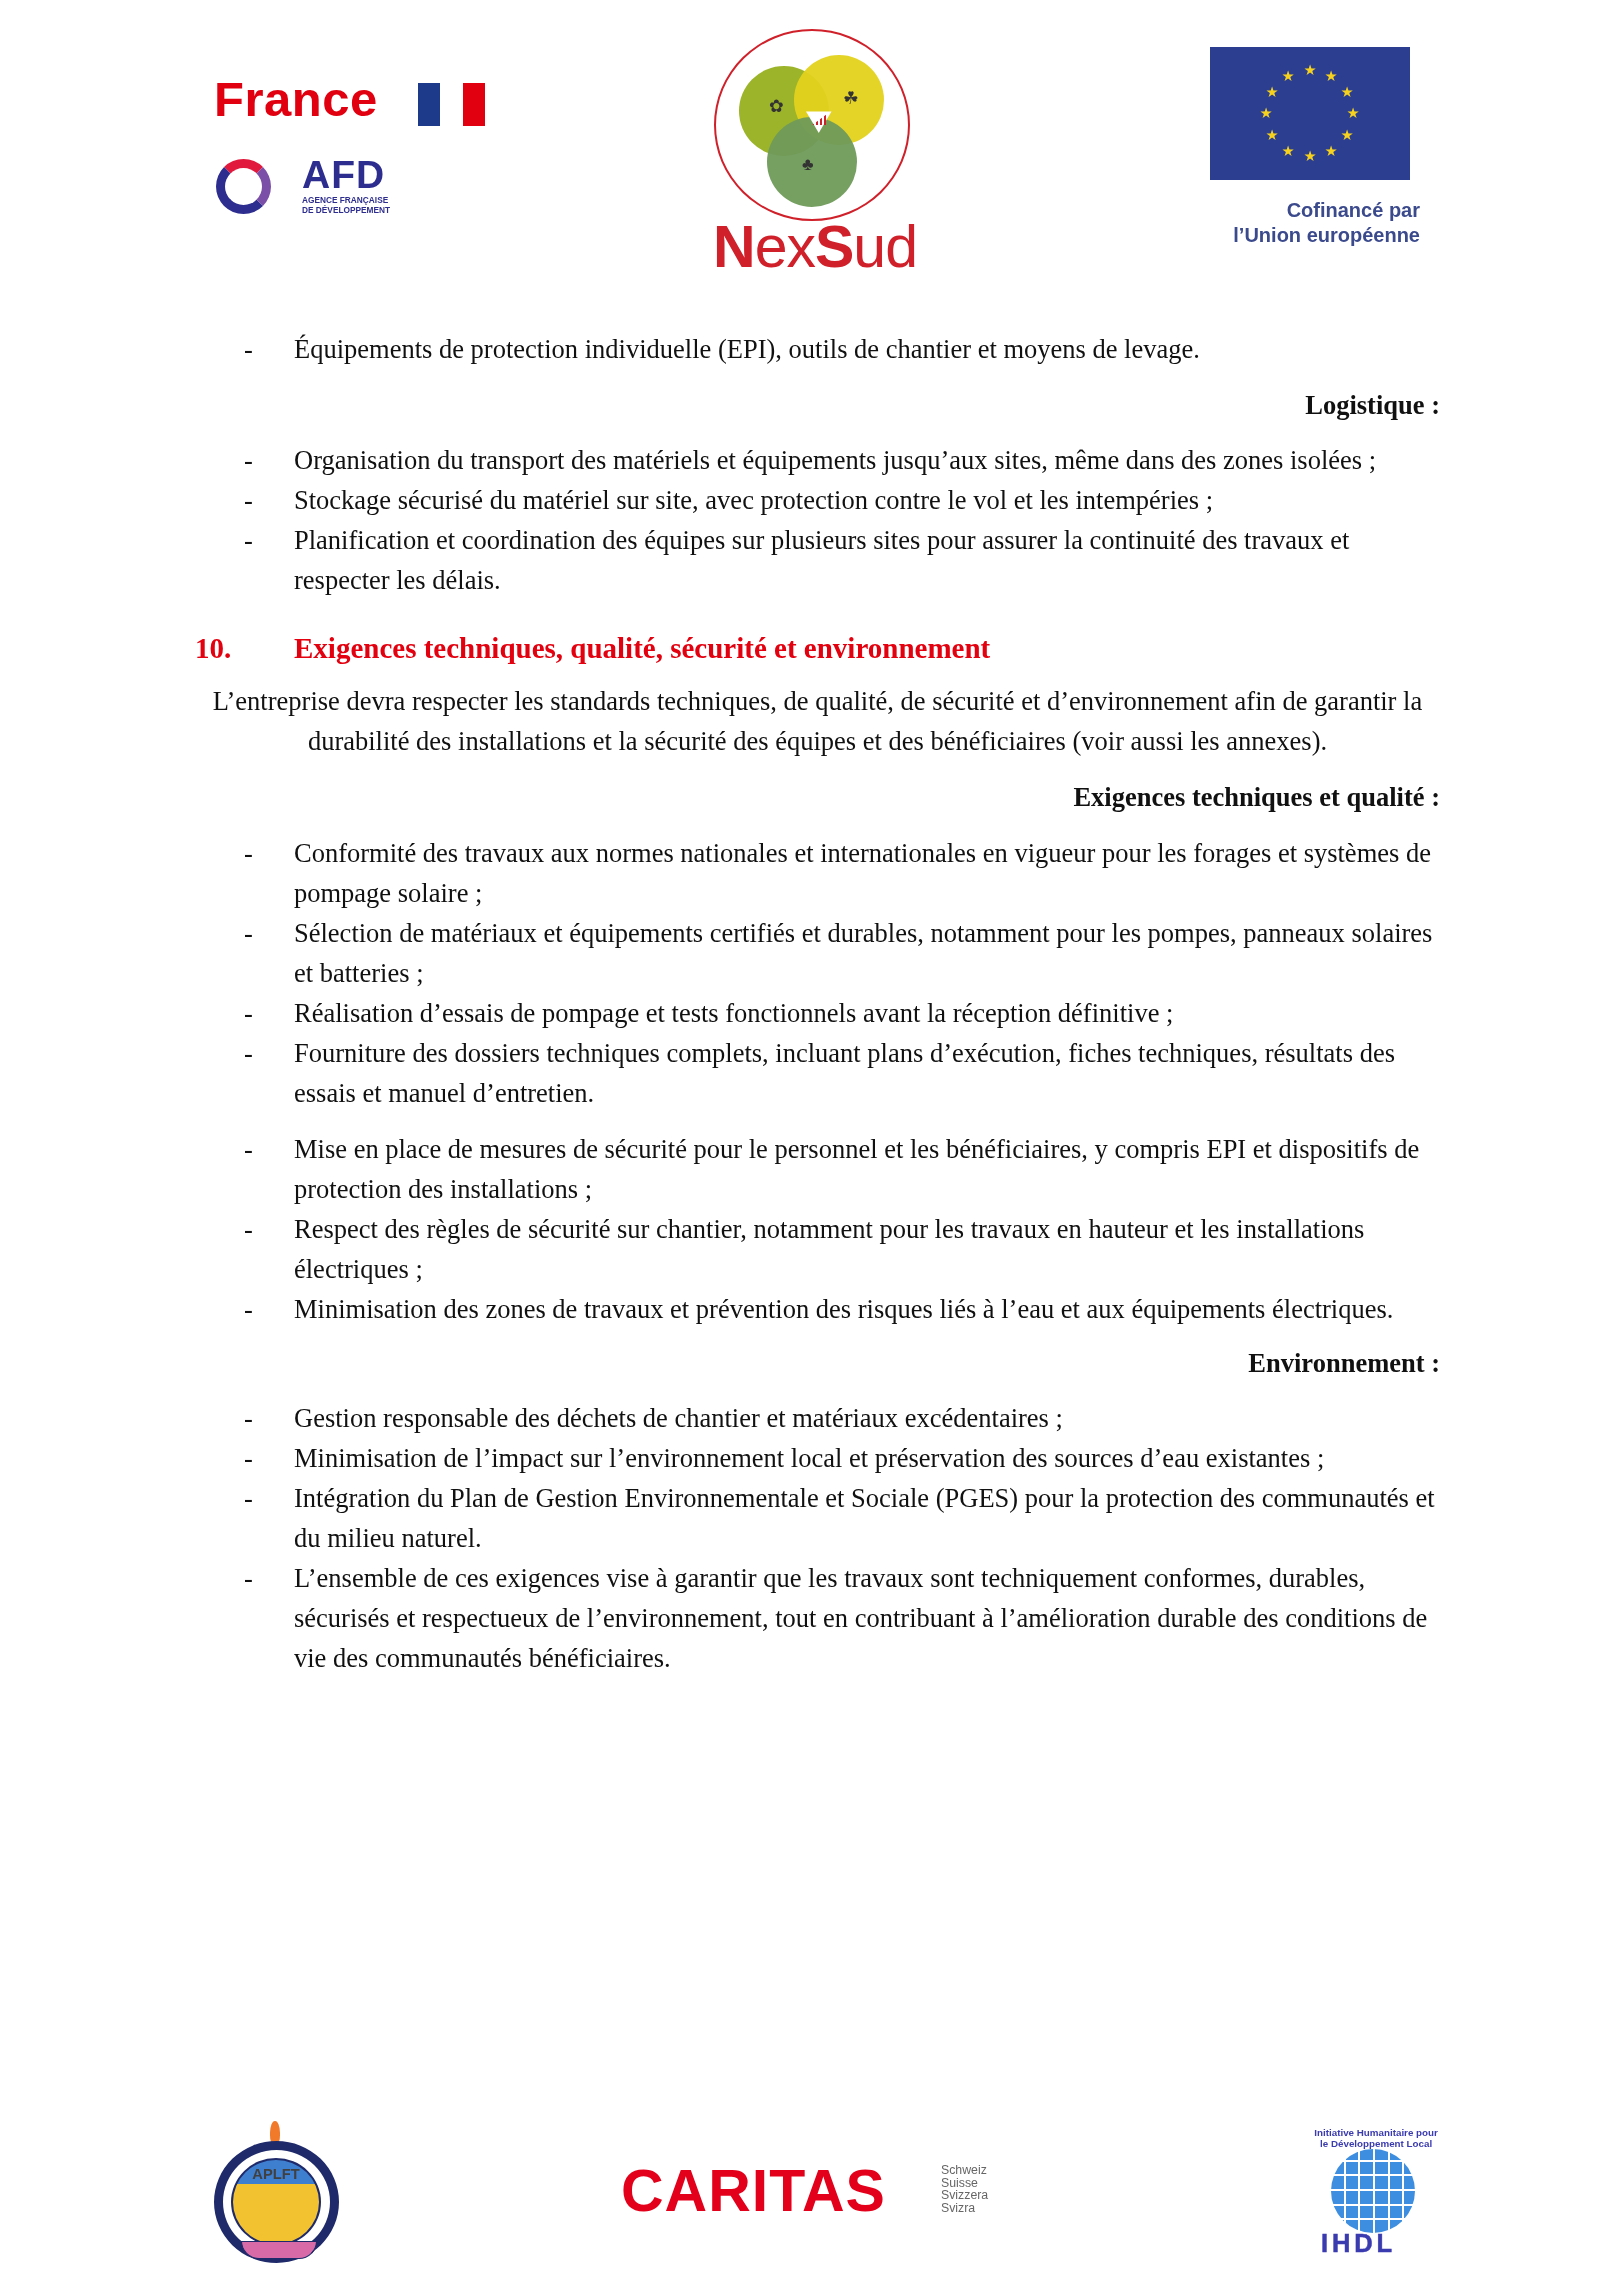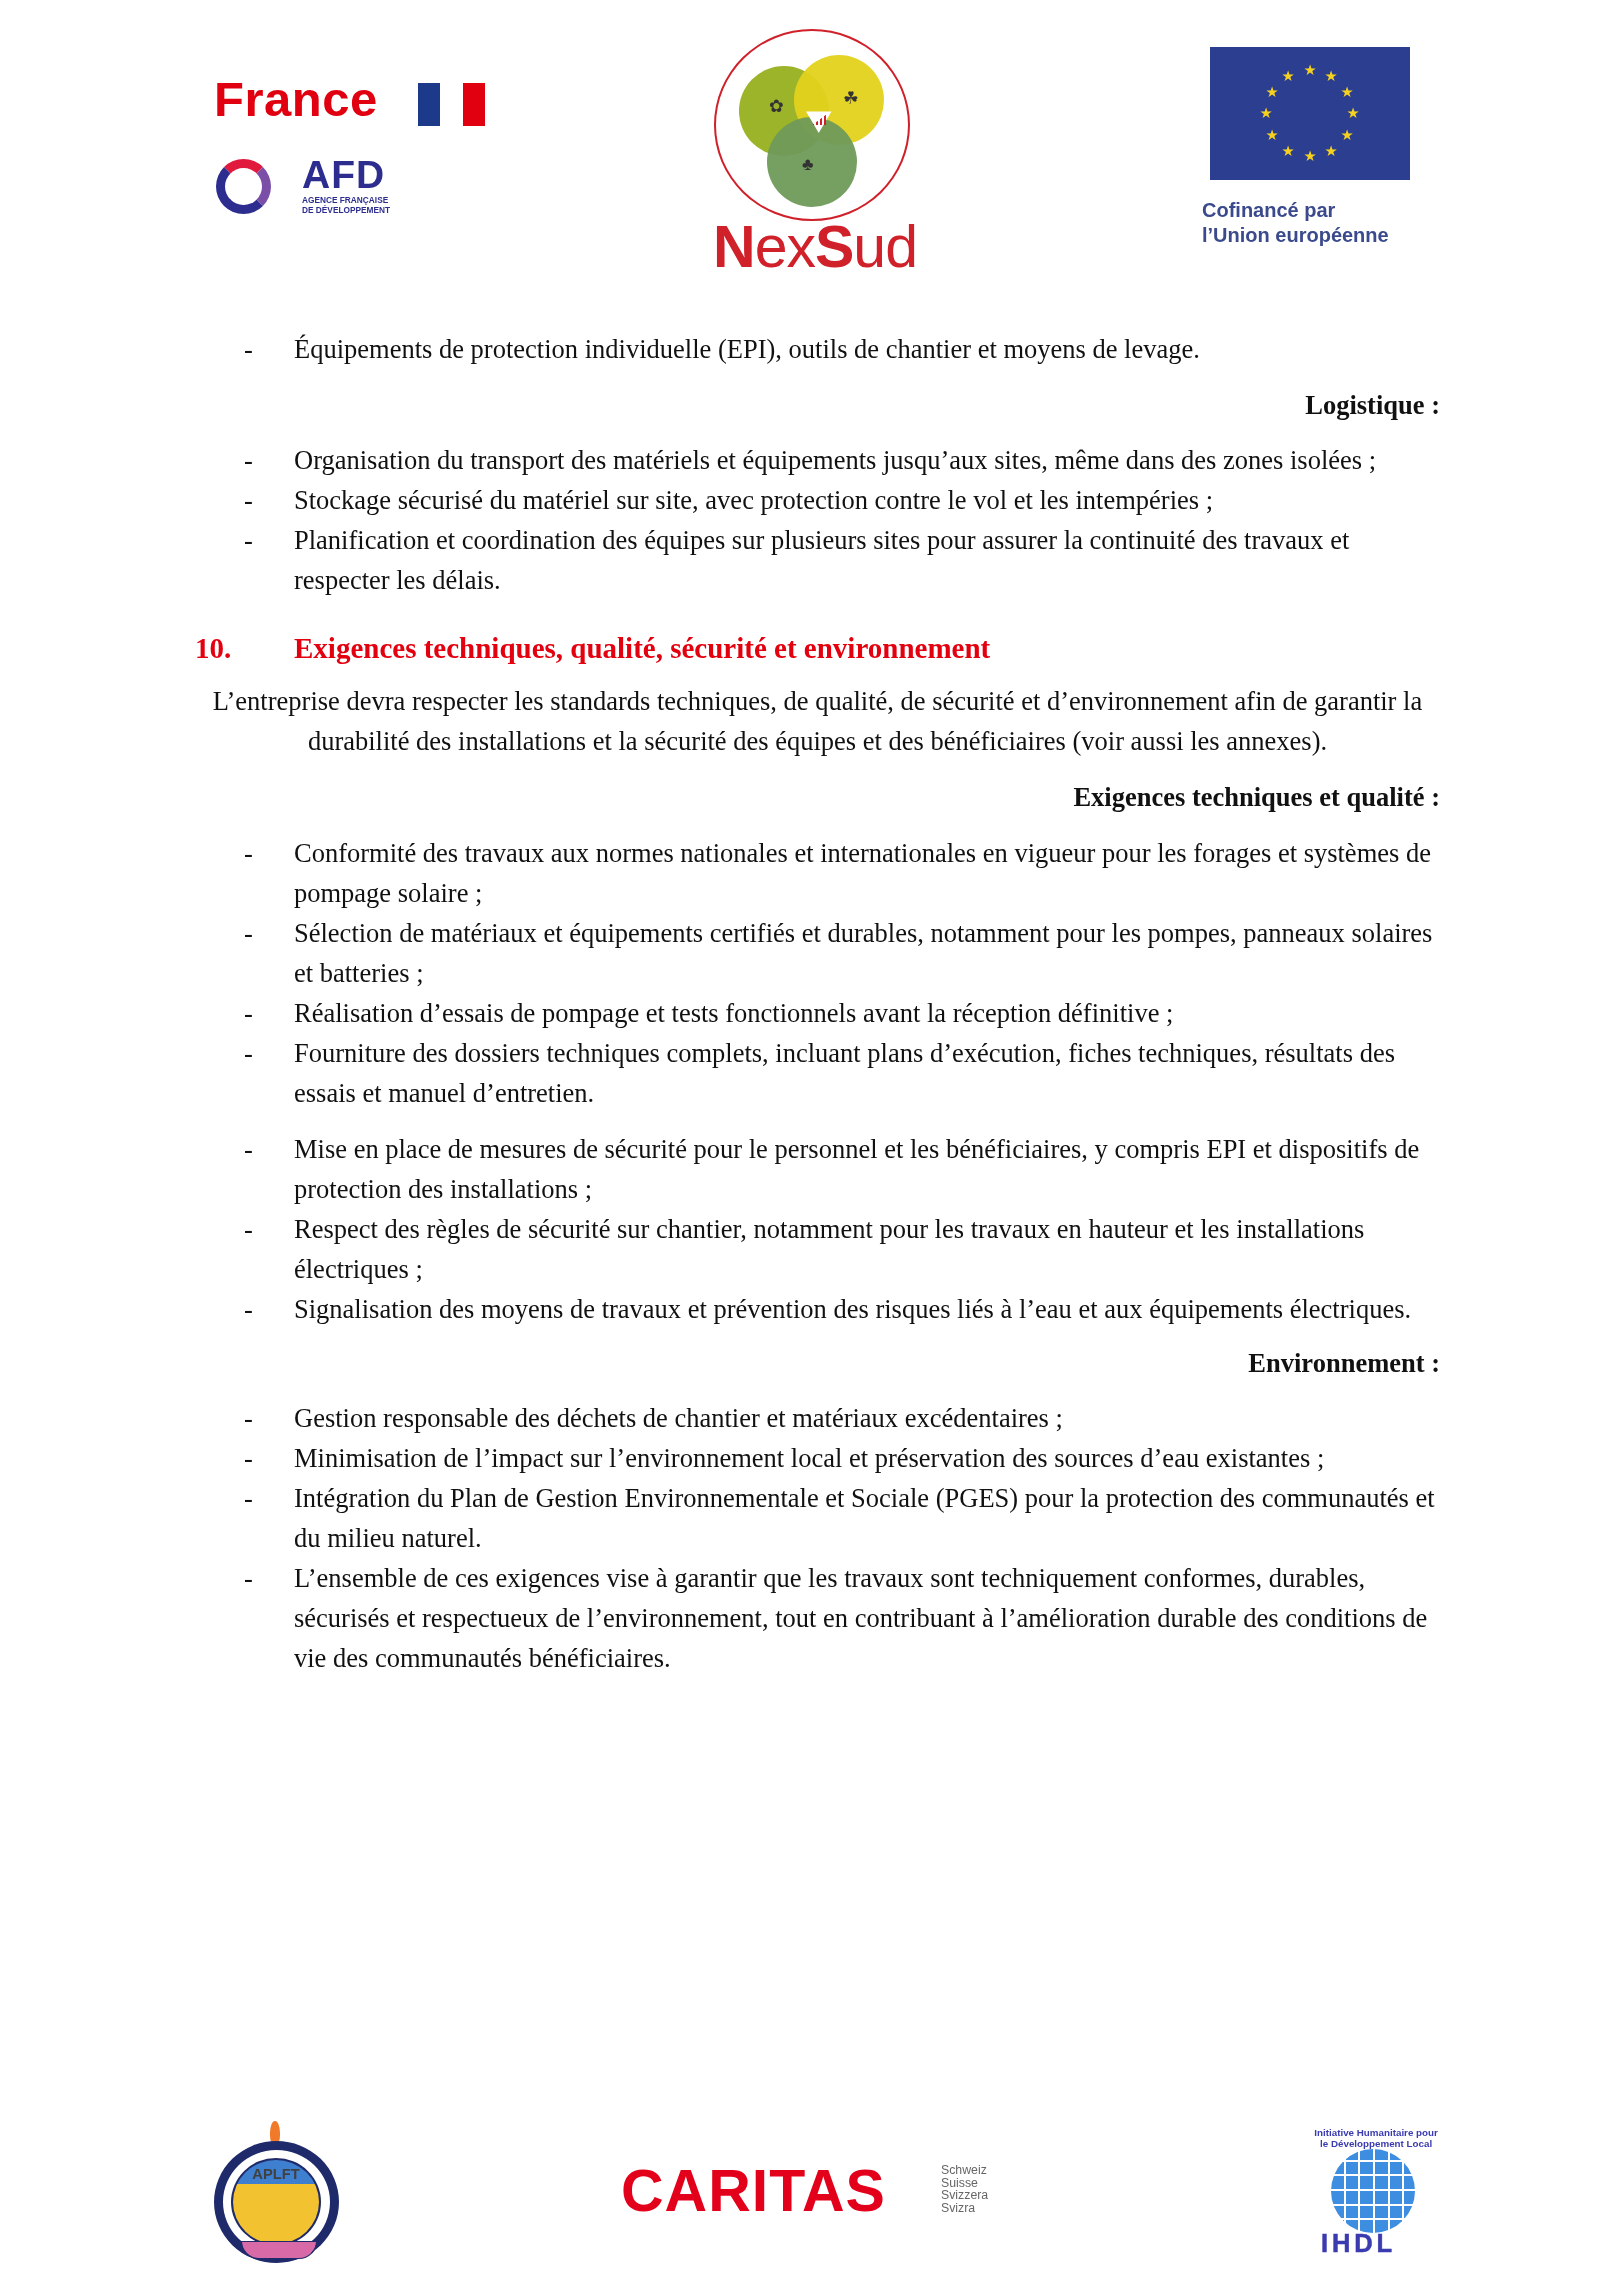--- a/index.html
+++ b/index.html
@@ -34,21 +34,21 @@
              clip-path: polygon(0 100%, 100% 0, 100% 100%); }
   .nx-ico { position: absolute; font-size: 17.6px; color: #333; }
   .nx-word { position: absolute; left: 0; top: 186px; width: 206px; text-align: center;
              font-family: "Liberation Sans", sans-serif; font-size: 59px; color: #d0202a; letter-spacing: -1px; }
   .nx-word b { font-weight: bold; }
 
   #logo-eu { left: 1202px; top: 47px; width: 253px; height: 216px; }
   .eu-flag { position: absolute; left: 7.8px; top: 0; width: 200px; height: 133px; background: #2c3e8f; }
   .eu-star { position: absolute; color: #f6d21e; font-size: 14.7px; line-height: 14.7px; width: 14.7px; text-align: center;
              font-family: "DejaVu Sans", sans-serif; }
-  .eu-text { position: absolute; left: 0; top: 151px; width: 218px; text-align: left;
+  .eu-text { position: absolute; left: 0; top: 151px; width: 218px; text-align: right;
              font-family: "Liberation Sans", sans-serif; font-weight: bold; font-size: 20px;
              line-height: 24.5px; color: #3b4a8c; }
 
   
   .content { position: absolute; left: 195px; top: 329px; width: 1245px; font-size: 26.5px; line-height: 40px; }
   .bullets { margin: 0; padding: 0; list-style: none; }
   .bullets li { position: relative; padding-left: 99px; }
   .bullets li .dash { position: absolute; left: 49px; top: 0; }
   .subhead { font-weight: bold; margin: 0; text-align: right; }
   .p { margin: 16px; text-align: center; }
@@ -155,21 +155,21 @@
   <ul class="bullets" style="margin-top:15.7px;">
     <li><span class="dash">-</span><span>Conformité des travaux aux normes nationales et internationales en vigueur pour les forages et systèmes de pompage solaire ;</span></li>
     <li><span class="dash">-</span><span>Sélection de matériaux et équipements certifiés et durables, notamment pour les pompes, panneaux solaires et batteries ;</span></li>
     <li><span class="dash">-</span><span>Réalisation d’essais de pompage et tests fonctionnels avant la réception définitive ;</span></li>
     <li><span class="dash">-</span><span>Fourniture des dossiers techniques complets, incluant plans d’exécution, fiches techniques, résultats des essais et manuel d’entretien.</span></li>
   </ul>
 
   <ul class="bullets" style="margin-top:15.7px;">
     <li><span class="dash">-</span><span>Mise en place de mesures de sécurité pour le personnel et les bénéficiaires, y compris EPI et dispositifs de protection des installations ;</span></li>
     <li><span class="dash">-</span><span>Respect des règles de sécurité sur chantier, notamment pour les travaux en hauteur et les installations électriques ;</span></li>
-    <li><span class="dash">-</span><span>Signalisation des moyens de travaux et prévention des risques liés à l’eau et aux équipements électriques.</span></li>
+    <li><span class="dash">-</span><span>Minimisation des zones de travaux et prévention des risques liés à l’eau et aux équipements électriques.</span></li>
   </ul>
 
   <p class="subhead" style="margin-top:13.7px;">Environnement :</p>
   <ul class="bullets" style="margin-top:15.7px;">
     <li><span class="dash">-</span><span>Gestion responsable des déchets de chantier et matériaux excédentaires ;</span></li>
     <li><span class="dash">-</span><span>Minimisation de l’impact sur l’environnement local et préservation des sources d’eau existantes ;</span></li>
     <li><span class="dash">-</span><span>Intégration du Plan de Gestion Environnementale et Sociale (PGES) pour la protection des communautés et du milieu naturel.</span></li>
     <li><span class="dash">-</span><span>L’ensemble de ces exigences vise à garantir que les travaux sont techniquement conformes, durables, sécurisés et respectueux de l’environnement, tout en contribuant à l’amélioration durable des conditions de vie des communautés bénéficiaires.</span></li>
   </ul>
 </div>

